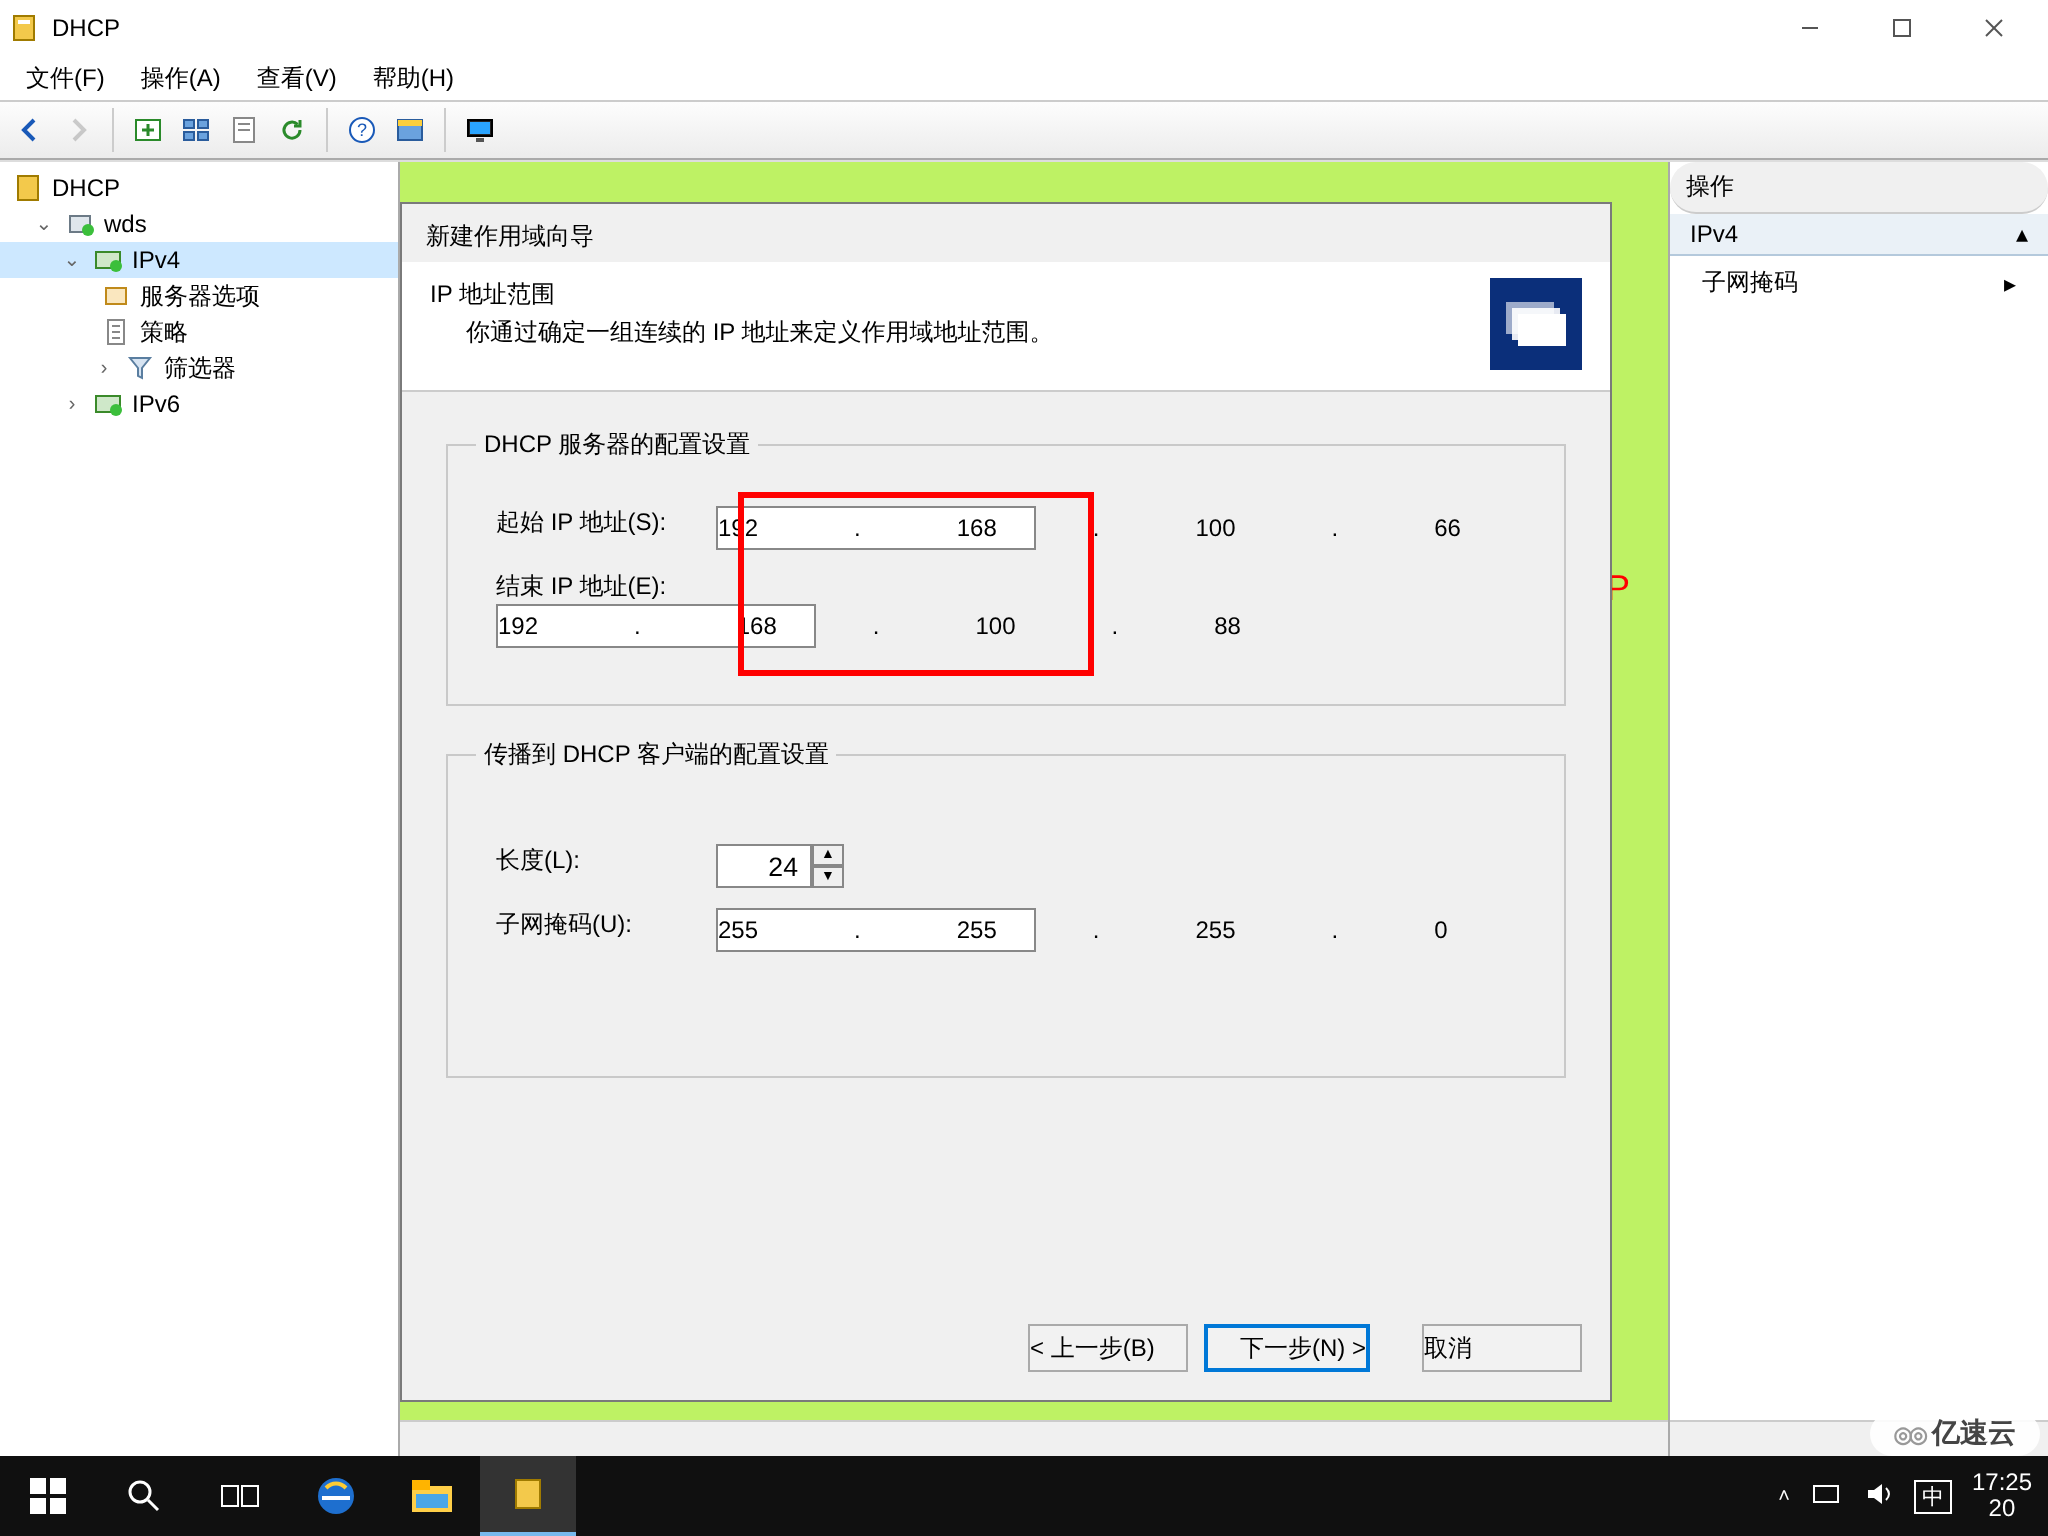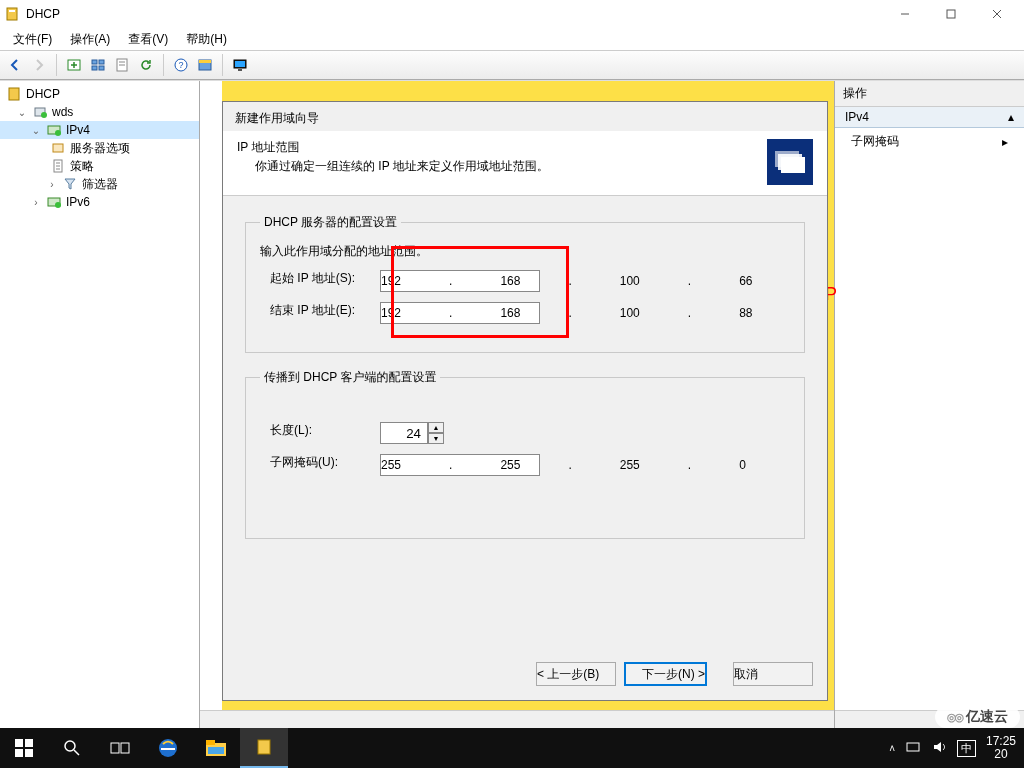--- a/index.html
+++ b/index.html
@@ -23,24 +23,24 @@
   .content { flex:1; display:flex; border-top:1px solid #ddd; position:relative; }
 
   .tree { width: 200px; border-right:1px solid #aaa; padding:4px 0; background:#fff; }
   .treerow{ display:flex; align-items:center; height:18px; padding-right:4px;}
   .treerow .exp{ width:12px; text-align:center; color:#666; font-size:10px; user-select:none;}
   .treerow .ticon{ width:16px; height:16px; margin:0 4px; display:flex; align-items:center; justify-content:center;}
   .treerow.sel{ background:#cde8ff;}
   .treerow .label{ white-space:nowrap;}
   .ind0{ padding-left:2px;} .ind1{padding-left:16px;} .ind2{padding-left:30px;} .ind3{padding-left:46px;}
 
-  .main { flex:1; position:relative; background:#fde047;margin-left:22px;}
+  .main { flex:1; position:relative; background:#bef264;}
 
   .actions { width:190px; border-left:1px solid #aaa; display:flex; flex-direction:column;}
-  .actions .hdr{ background:#f0f0f0; border-bottom:1px solid #ccc; padding:4px 8px; font-weight:400;}
+  .actions .hdr{ background:#f0f0f0; border-bottom:1px solid #ccc; padding:4px 8px; font-weight:400;border-radius:13px;}
   .actions .section{ background:#eaf1f7; border-bottom:1px solid #b4c9dc; padding:3px 10px; display:flex; align-items:center; justify-content:space-between;}
   .actions .item{ padding:5px 16px; display:flex; align-items:center; justify-content:space-between;}
 
   
   .wizard{ position:absolute; left:0; top:20px; width:606px; height:600px; background:#f0f0f0; border:1px solid #7a7a7a; z-index:5; display:flex; flex-direction:column;}
   .wiz-header{ background:#fff; padding:8px 14px 10px; border-bottom:1px solid #ccc; display:flex;}
   .wiz-header .hl{ flex:1; }
   .wiz-btitle{ font-weight:400;}
   .wiz-desc{ padding-left:18px; margin-top:2px;}
   .wiz-hicon{ width:46px; height:46px; background:#0b2f7a; display:flex; align-items:center; justify-content:center;}
@@ -262,35 +262,34 @@
                 <rect x="6" y="10" width="24" height="16" fill="#fff" opacity=".9"></rect>
                 <rect x="3" y="7" width="24" height="16" fill="#fff" opacity=".6"></rect>
                 <rect x="9" y="13" width="24" height="16" fill="#fff"></rect>
               </svg>
           </div>
         </div>
 
         <div class="wiz-body">
           <fieldset class="gb">
             <legend>DHCP 服务器的配置设置</legend>
-            <div>输入此作用域分配的地址范围。</div>
 
             <div class="row" style="margin-left:10px;">
               <div class="lab">起始 IP 地址(S):</div>
               <div class="ipbox">
                 <span>192</span>
                   <span class="dot">.</span>
                 <span>168</span>
                   <span class="dot">.</span>
                 <span>100</span>
                   <span class="dot">.</span>
                 <span>66</span>
               </div>
             </div>
-            <div class="row" style="margin-left:10px;">
+            <div class="row" style="margin-left:10px;flex-direction:column;">
               <div class="lab">结束 IP 地址(E):</div>
               <div class="ipbox">
                 <span>192</span>
                   <span class="dot">.</span>
                 <span>168</span>
                   <span class="dot">.</span>
                 <span>100</span>
                   <span class="dot">.</span>
                 <span>88</span>
               </div>

